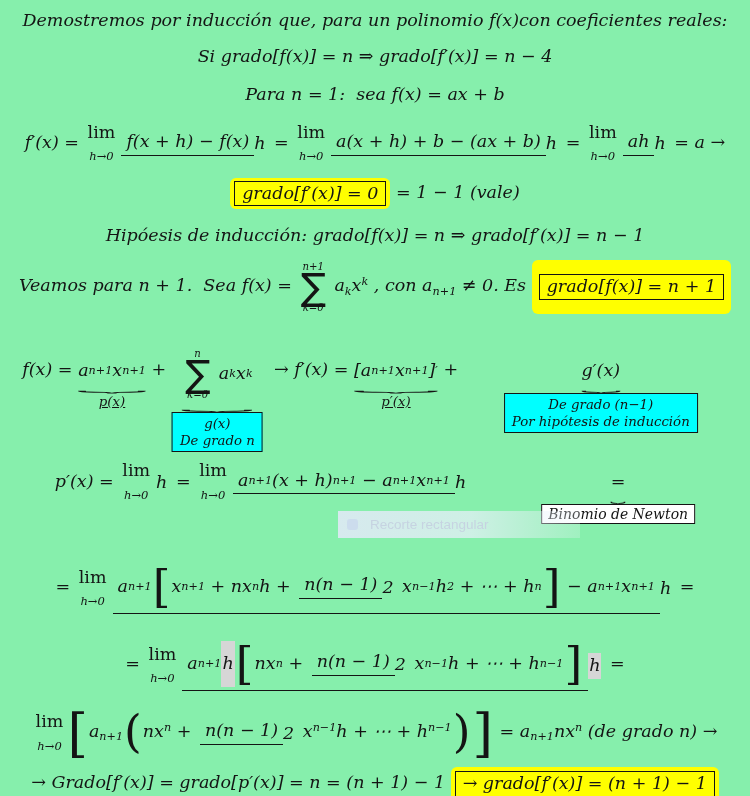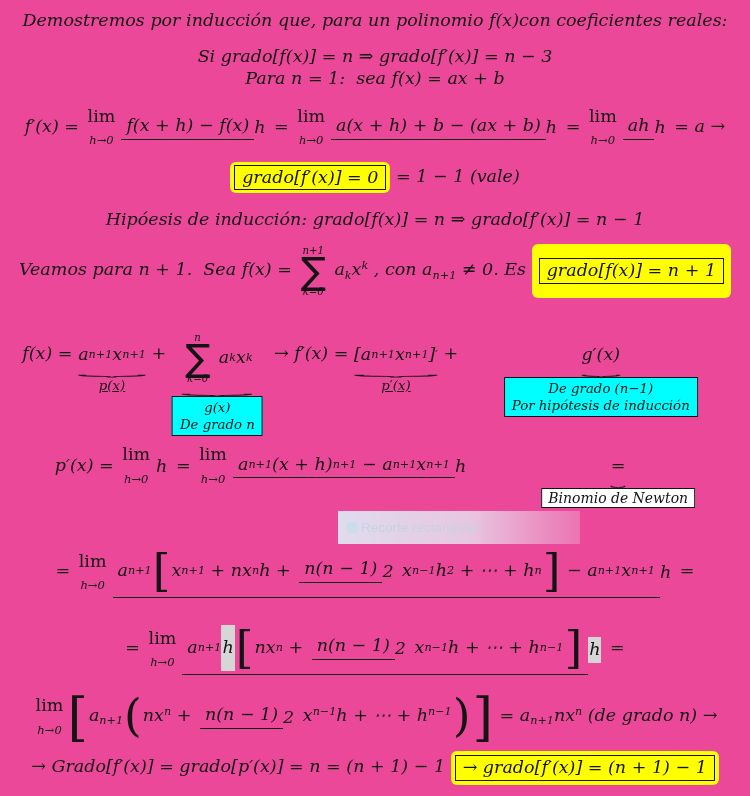--- a/index.html
+++ b/index.html
@@ -1,23 +1,23 @@
 <!DOCTYPE html>
 <html><head>
 <meta charset="utf-8">
 <style>
   html,body{margin:0;padding:0;background:#fff;}
   .page{
-    position:relative;width:750px;height:796px;background:#ec4899;overflow:hidden;
+    position:relative;width:750px;height:796px;background:#86efac;overflow:hidden;
     font-family:"DejaVu Serif",serif;font-style:italic;color:#141414;font-size:17.5px;
   }
   .line{text-align:center;white-space:nowrap;line-height:1.25;}
   .l1{padding-top:10px;}
   .l2{margin-top:14px;}
-  .l3{}
+  .l3{margin-top:16px;}
   .l4{margin-top:13px;}
   .l5{margin-top:10px;}
   .l6{margin-top:16px;}
   .l7{margin-top:13px;}
   .l8{margin-top:27px;}
   .l9{margin-top:57px;}
   .l10{margin-top:44px;}
   .l11{margin-top:1px;}
   .l12{margin-top:5px;}
   .l13{margin-top:10px;}
@@ -42,32 +42,32 @@
   .yhl{background:#ffff00;display:inline-block;padding:3px 4px;vertical-align:middle;border-radius:6px;}
   .yhl.tall{padding:14px 7px;}
   .yhl.t13{padding:4px 4px;}
   .ybd{border:1.3px solid #141414;display:inline-block;padding:1px 7px;white-space:pre;}
   .cbox{background:#00ffff;border:1.2px solid #141414;display:inline-block;padding:2px 7px;text-align:center;}
   .wbox{background:#ffffff;border:1.4px solid #141414;display:inline-block;padding:0 6px;font-size:105%;}
   .hl{background:#d6d6d6;padding:12px 1px;margin:-12px 0;}
   .hl.sm{padding:2px 1px;margin:-2px 0;}
   .big{font-style:normal;vertical-align:middle;line-height:0.8;display:inline-block;margin:0 1px;}
   .sp{display:inline-block;}
-  .snip{position:absolute;left:338px;top:511px;width:242px;height:33px;z-index:5;
-        display:flex;align-items:center;gap:3px;padding-left:9px;box-sizing:border-box;
+  .snip{position:absolute;left:338px;top:511px;width:242px;height:27px;z-index:5;
+        display:flex;align-items:center;gap:12px;padding-left:9px;box-sizing:border-box;
         background:linear-gradient(to right, rgba(222,233,244,0.92) 0%, rgba(230,240,248,0.75) 55%, rgba(238,245,251,0.25) 100%);
         font-family:"Liberation Sans",sans-serif;font-style:normal;font-size:13.5px;color:#c6d3e1;}
   .snip-icon{width:11px;height:11px;border-radius:3px;background:#ccdced;flex:0 0 auto;}
 </style>
 </head>
 <body>
 
 <div class="page">
   <div class="line l1"><span class="mt">Demostremos por inducción que, para un polinomio f(x)con coeficientes reales:</span></div>
-  <div class="line l2"><span class="mt">Si grado[f(x)] = n ⇒ grado[f′(x)] = n − 3</span></div>
+  <div class="line l2"><span class="mt">Si grado[f(x)] = n ⇒ grado[f′(x)] = n − 4</span></div>
   <div class="line l3"><span class="mt">Para n = 1:  sea f(x) = ax + b</span></div>
   <div class="line l4"><span class="mt">f′(x) = </span><span class="lim">
         <span class="limw">lim</span>
         <span class="limu">h→0</span>
       </span><span class="frac">
         <span class="num"><span class="mt">f(x + h) − f(x)</span></span>
         <span class="den"><span class="mt">h</span></span>
       </span><span class="mt"> = </span><span class="lim">
         <span class="limw">lim</span>
         <span class="limu">h→0</span>

